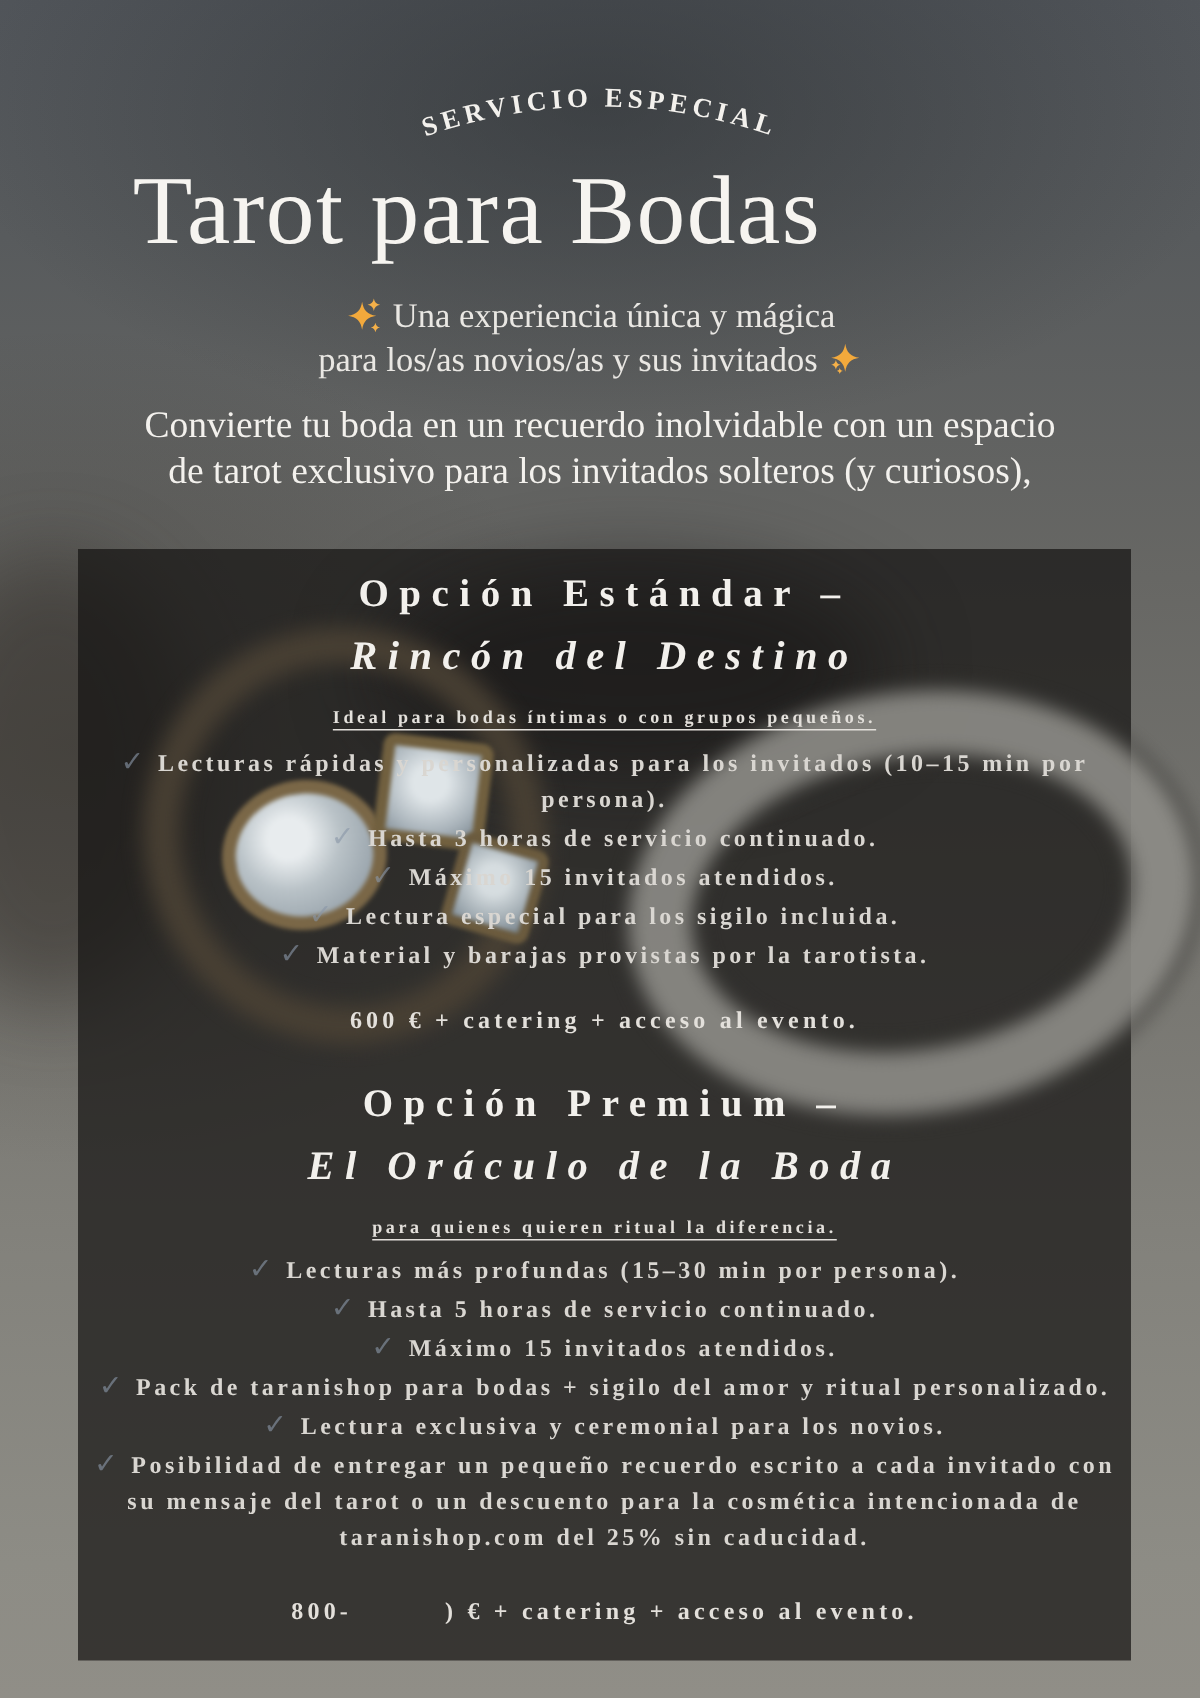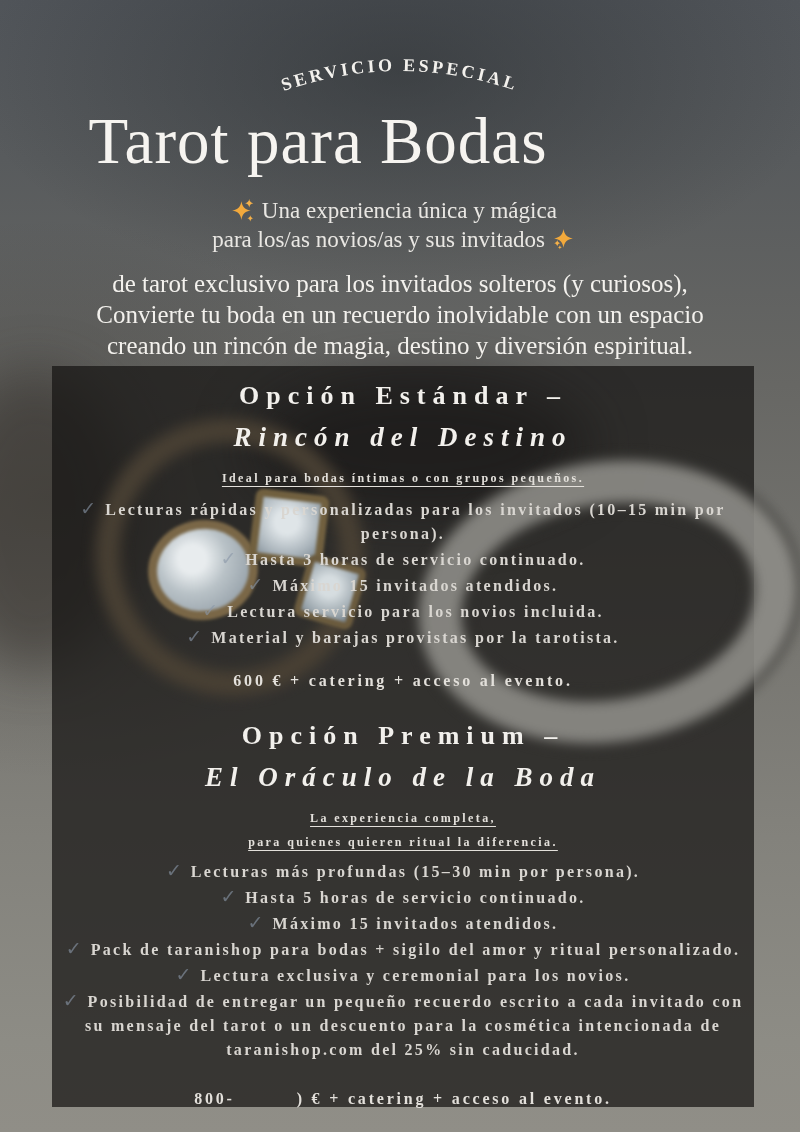--- a/index.html
+++ b/index.html
@@ -104,46 +104,44 @@
       <span>para los/as novios/as y sus invitados</span>
       <svg class="spark" width="25" height="25" viewBox="0 0 24 24">
         <path fill="#F2A93C" d="M12 2C12.9 7.6 15.4 10.1 21 11C15.4 11.9 12.9 14.4 12 20C11.1 14.4 8.6 11.9 3 11C8.6 10.1 11.1 7.6 12 2Z"></path>
         <path fill="#F4B049" d="M6 12.5C6.3 14.2 7.3 15.2 9 15.5C7.3 15.8 6.3 16.8 6 18.5C5.7 16.8 4.7 15.8 3 15.5C4.7 15.2 5.7 14.2 6 12.5Z"></path>
         <path fill="#F4B049" d="M8.5 17.5C8.7 18.7 9.3 19.3 10.5 19.5C9.3 19.7 8.7 20.3 8.5 21.5C8.3 20.3 7.7 19.7 6.5 19.5C7.7 19.3 8.3 18.7 8.5 17.5Z"></path>
       </svg>
     </div>
   </div>
 
   <div class="intro">
+    <div>Convierte tu boda en un recuerdo inolvidable con un espacio</div>
     <div>de tarot exclusivo para los invitados solteros (y curiosos),</div>
-    <div>Convierte tu boda en un recuerdo inolvidable con un espacio</div>
-    <div>creando un rincón de magia, destino y diversión espiritual.</div>
   </div>
 
   <div class="panel">
 
     <div class="opt-heading">Opción Estándar –</div>
     <div class="opt-subheading">Rincón del Destino</div>
     <div class="tagline">Ideal para bodas íntimas o con grupos pequeños.</div>
 
     <div class="feature-list">
       <div class="item"><span class="check">✓</span><span>Lecturas rápidas y personalizadas para los invitados (10–15 min por persona).</span></div>
       <div class="item"><span class="check">✓</span><span>Hasta 3 horas de servicio continuado.</span></div>
       <div class="item"><span class="check">✓</span><span>Máximo 15 invitados atendidos.</span></div>
-      <div class="item"><span class="check">✓</span><span>Lectura servicio para los novios incluida.</span></div>
+      <div class="item"><span class="check">✓</span><span>Lectura especial para los sigilo incluida.</span></div>
       <div class="item"><span class="check">✓</span><span>Material y barajas provistas por la tarotista.</span></div>
     </div>
 
     <div class="price">600 € + catering + acceso al evento.</div>
 
     <div class="opt-heading premium">Opción Premium –</div>
     <div class="opt-subheading">El Oráculo de la Boda</div>
 
     <div class="tag-wrap">
-      <div class="tagline" style="margin-top:0">La experiencia completa,</div>
       <div class="tagline second">para quienes quieren ritual la diferencia.</div>
     </div>
 
     <div class="feature-list premium">
       <div class="item"><span class="check">✓</span><span>Lecturas más profundas (15–30 min por persona).</span></div>
       <div class="item"><span class="check">✓</span><span>Hasta 5 horas de servicio continuado.</span></div>
       <div class="item"><span class="check">✓</span><span>Máximo 15 invitados atendidos.</span></div>
       <div class="item"><span class="check">✓</span><span>Pack de taranishop para bodas + sigilo del amor y ritual personalizado.</span></div>
       <div class="item"><span class="check">✓</span><span>Lectura exclusiva y ceremonial para los novios.</span></div>
       <div class="item"><span class="check">✓</span><span>Posibilidad de entregar un pequeño recuerdo escrito a cada invitado con su mensaje del tarot o un descuento para la cosmética intencionada de taranishop.com del 25% sin caducidad.</span></div>

